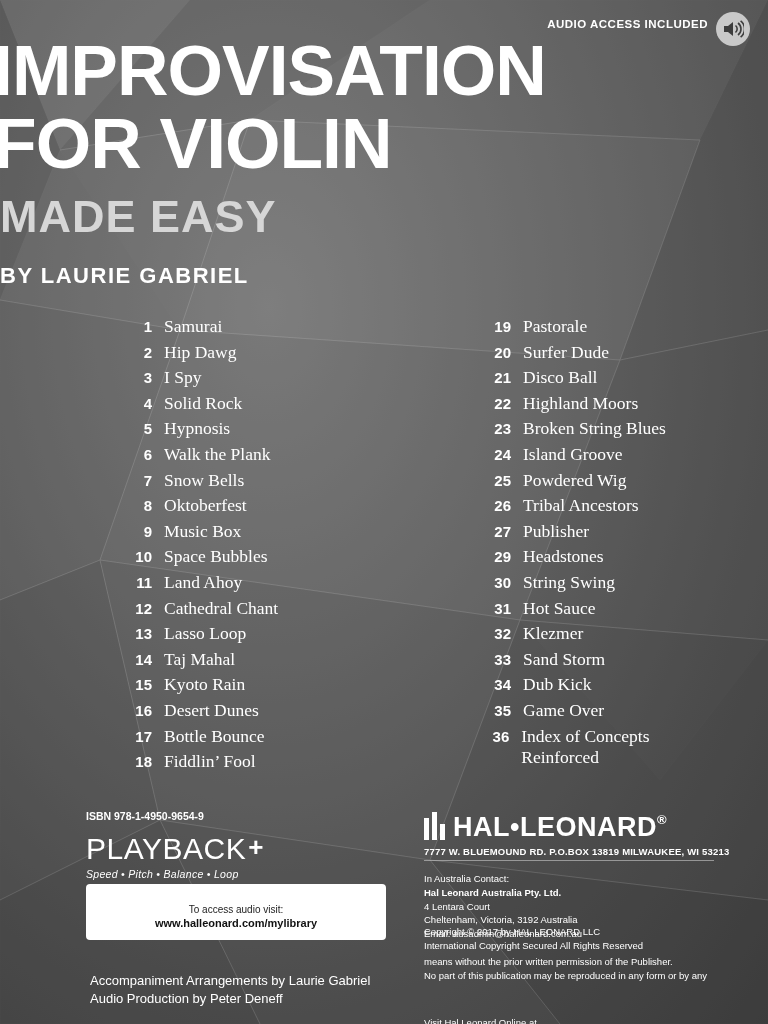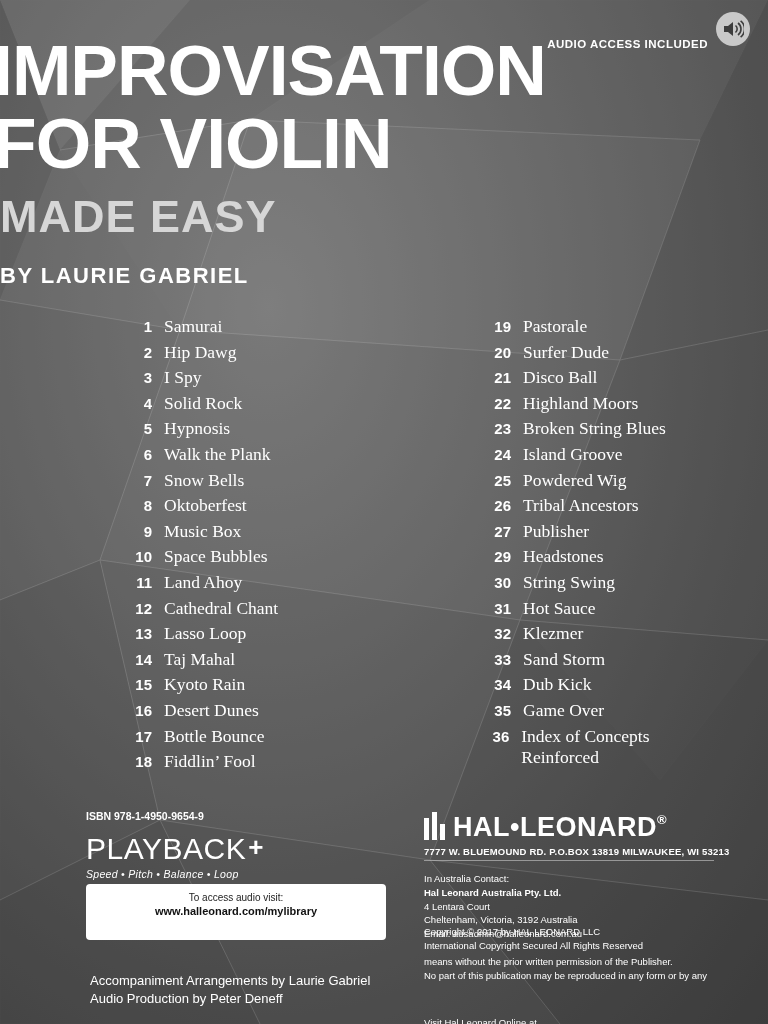--- a/index.html
+++ b/index.html
@@ -29,21 +29,20 @@
 
   
   .audio-access {
     position: absolute;
     top: 18px;
     right: 60px;
     color: #ffffff;
     font-size: 11.5px;
     font-weight: bold;
     letter-spacing: 0.5px;
-    margin-top: 20px;
   }
   .speaker-icon {
     position: absolute;
     top: 12px;
     right: 18px;
     width: 34px;
     height: 34px;
     border-radius: 50%;
     background: #c9c9c9;
     display: flex;
@@ -155,21 +154,21 @@
   }
   .audio-box {
     position: absolute;
     left: 86px;
     top: 884px;
     width: 300px;
     height: 56px;
     background: #ffffff;
     border-radius: 4px;
     text-align: center;
-    padding-top: 8px;
+    padding-top: 20px;
   }
   .audio-box .l1 { font-size: 10px; color: #222; }
   .audio-box .l2 { font-size: 11px; color: #111; font-weight: bold; margin-top: 2px; }
 
   .credits {
     position: absolute;
     left: 90px;
     top: 972px;
     color: #ffffff;
     font-size: 13px;

